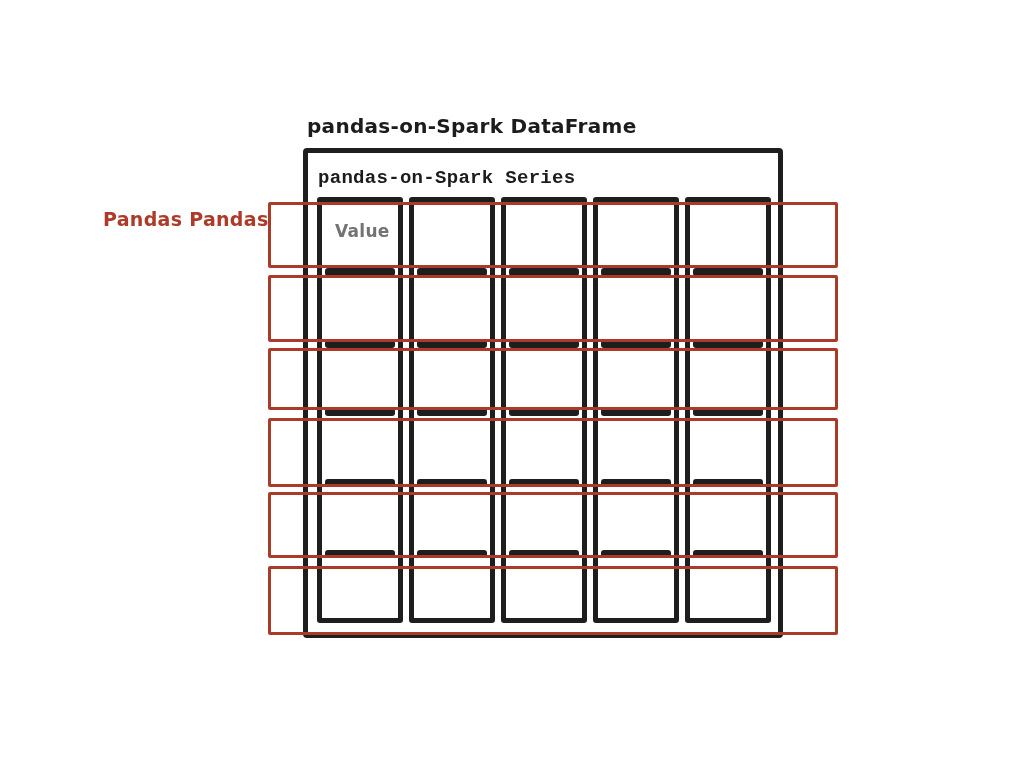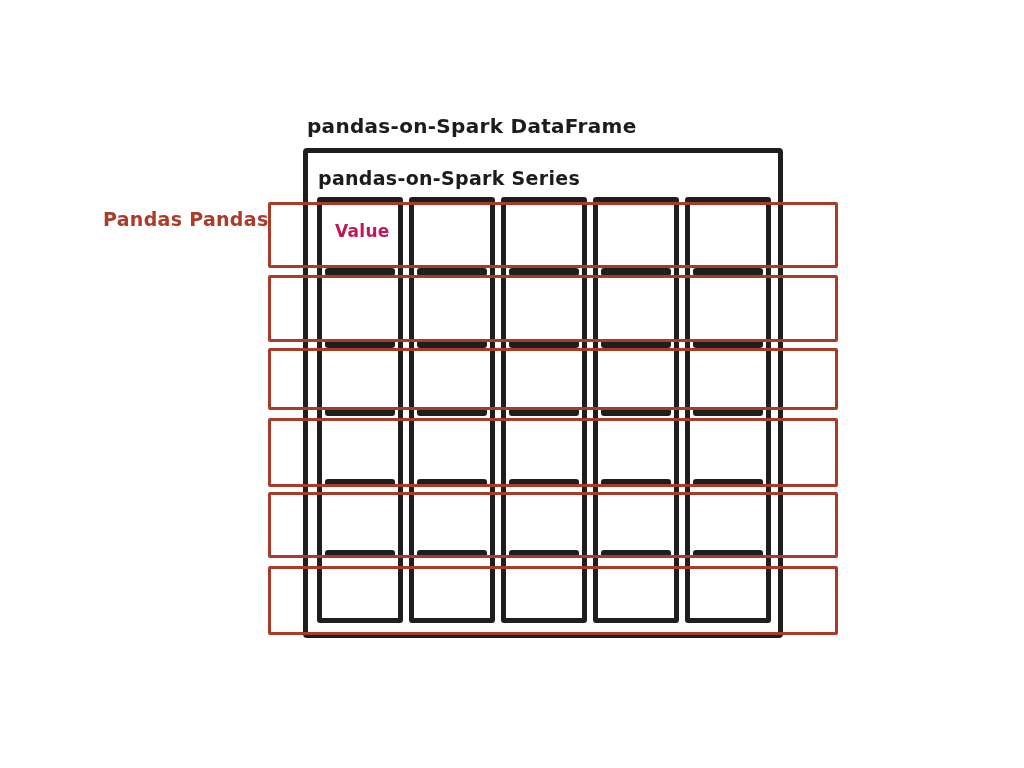--- a/index.html
+++ b/index.html
@@ -50,20 +50,21 @@
   .series-label {
     position: absolute;
     left: 318px;
     top: 167px;
     font-size: 19px;
     font-weight: bold;
     letter-spacing: 0.3px;
     color: #1c1c1c;
     white-space: nowrap;
     z-index: 2;
+    font-family: Liberation Mono, monospace;
   }
   .col-box {
     position: absolute;
     top: 197px;
     width: 86px;
     height: 426px;
     border: 5px solid #1e1e1e;
     border-radius: 3px;
     box-sizing: border-box;
     background: transparent;
@@ -87,21 +88,21 @@
     background: transparent;
     z-index: 3;
   }
   .value-label {
     position: absolute;
     left: 335px;
     top: 221px;
     font-size: 17px;
     font-weight: bold;
     letter-spacing: 0.3px;
-    color: #be185d;
+    color: #737373;
     white-space: nowrap;
     z-index: 4;
   }
 </style>
 </head>
 <body>
 
 <div class="canvas">
 
   <div class="title">pandas-on-Spark DataFrame</div>

